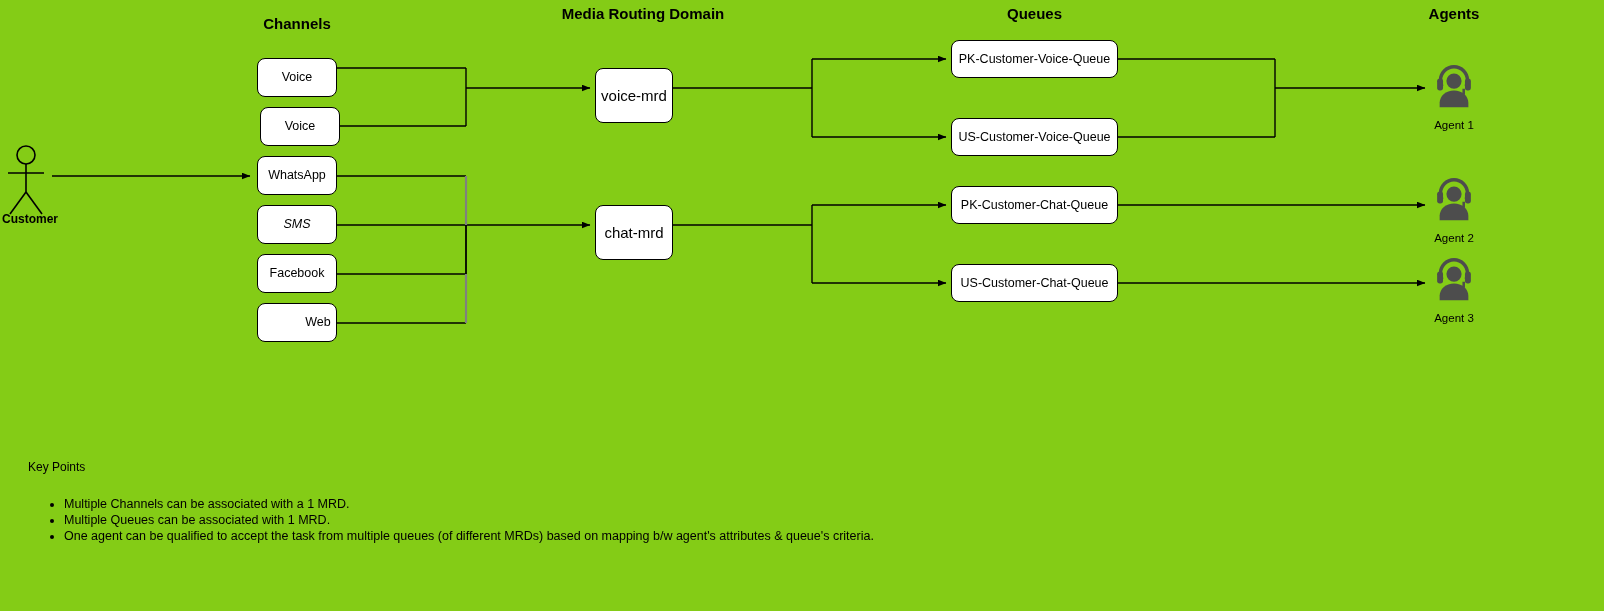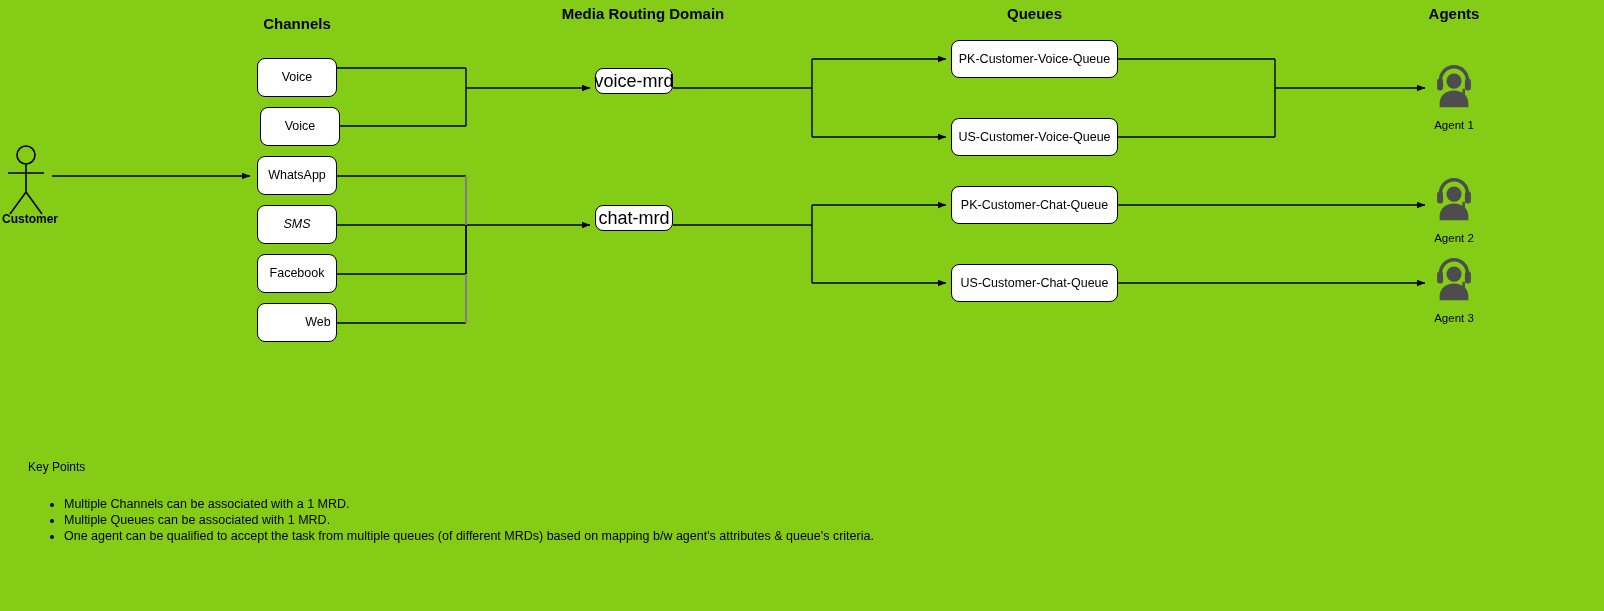--- a/index.html
+++ b/index.html
@@ -41,21 +41,21 @@
     background: #ffffff;
     display: flex;
     align-items: center;
     justify-content: center;
     font-size: 12.5px;
     color: #000000;
     white-space: nowrap;
     line-height: 1;
   }
   .node-box.chan { width: 80px; height: 39px; font-size: 12.5px; }
-  .node-box.mrd  { width: 78px; height: 26px; font-size: 18px; }
+  .node-box.mrd  { width: 78px; height: 55px; font-size: 15px; }
   .node-box.queue{ width: 167px; height: 38px; font-size: 12.5px; }
 
   .actor-label {
     position: absolute;
     font-size: 12px;
     font-weight: bold;
     white-space: nowrap;
   }
   .agent-wrap {
     position: absolute;

